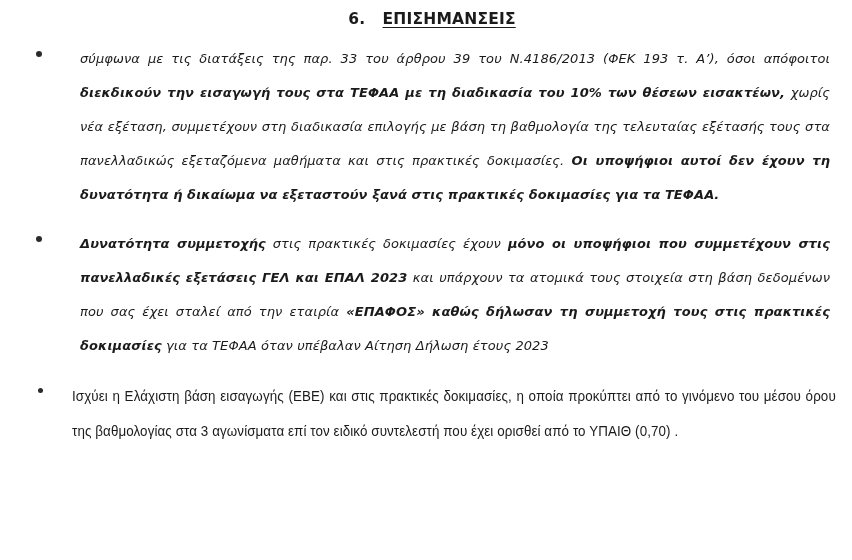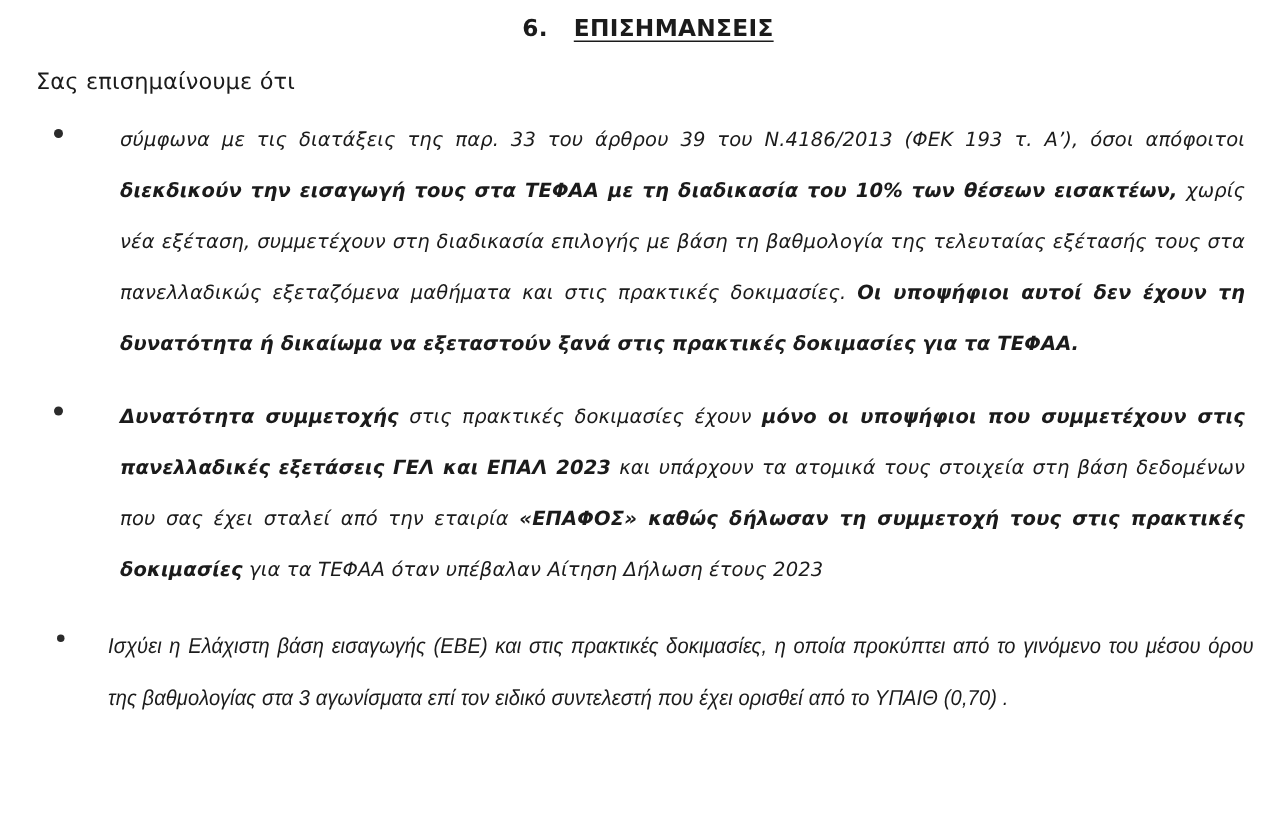--- a/index.html
+++ b/index.html
@@ -70,21 +70,21 @@
     letter-spacing: 0.1px;
   }
   .ital { font-style: italic; }
 
   .item-1 { margin-top: 14px; }
   .item-1 .para { padding-right: 6px; }
   .item-2 { }
   .item-2 .para { padding-right: 6px; }
 
   
-  .item-3 { margin-top: 16px; padding-left: 50px; font-style: italic; }
+  .item-3 { margin-top: 16px; padding-left: 50px; }
   .item-3 .bullet { left: 16px; top: 9px; width: 5px; height: 5px; }
   .item-3 .para {
     font-family: "Liberation Sans", sans-serif;
     font-size: 14.4px;
     line-height: 35px;
     transform: scaleX(0.93);
     transform-origin: left center;
     width: 107.5%;
     padding-right: 4px;
   }
@@ -94,21 +94,20 @@
 <body>
 
 <div class="page">
 
   <div class="heading">
     <span class="num">6.</span>
     <span class="sp"></span>
     <span class="ttl">ΕΠΙΣΗΜΑΝΣΕΙΣ</span>
   </div>
 
-  <div class="intro">Σας επισημαίνουμε ότι</div>
 
   <ul class="list">
 
     <li class="item item-1">
       <span class="bullet"></span>
       <div class="para ital"><span>σύμφωνα με τις διατάξεις της παρ. 33 του άρθρου 39 του Ν.4186/2013 (ΦΕΚ 193 τ. Α’), όσοι απόφοιτοι </span><span style="font-weight: bold;">διεκδικούν την εισαγωγή τους στα ΤΕΦΑΑ με τη διαδικασία του 10% των θέσεων εισακτέων,</span><span> χωρίς νέα εξέταση, συμμετέχουν στη διαδικασία επιλογής με βάση τη βαθμολογία της τελευταίας εξέτασής τους στα πανελλαδικώς εξεταζόμενα μαθήματα και στις πρακτικές δοκιμασίες. </span><span style="font-weight: bold;">Οι υποψήφιοι αυτοί δεν έχουν τη δυνατότητα ή δικαίωμα να εξεταστούν  ξανά στις πρακτικές δοκιμασίες για τα ΤΕΦΑΑ.</span></div>
     </li>
 
     <li class="item item-2">
       <span class="bullet"></span>

